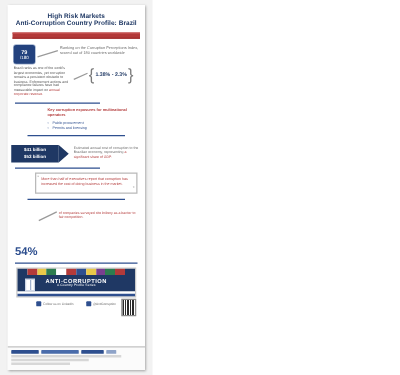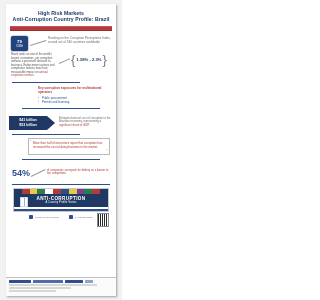--- a/index.html
+++ b/index.html
@@ -251,20 +251,21 @@
     display: flex;
     align-items: flex-start;
     padding: 5px 5px 0 6px;
   }
   .stat-num {
     color: #2e4f8f;
     font-size: 9px;
     font-weight: bold;
     line-height: 10px;
     flex: none;
+    margin-top: 28px;
   }
   .leader3 {
     flex: none;
     width: 17px;
     height: 12px;
     position: relative;
   }
   .leader3::after {
     content: "";
     position: absolute;

